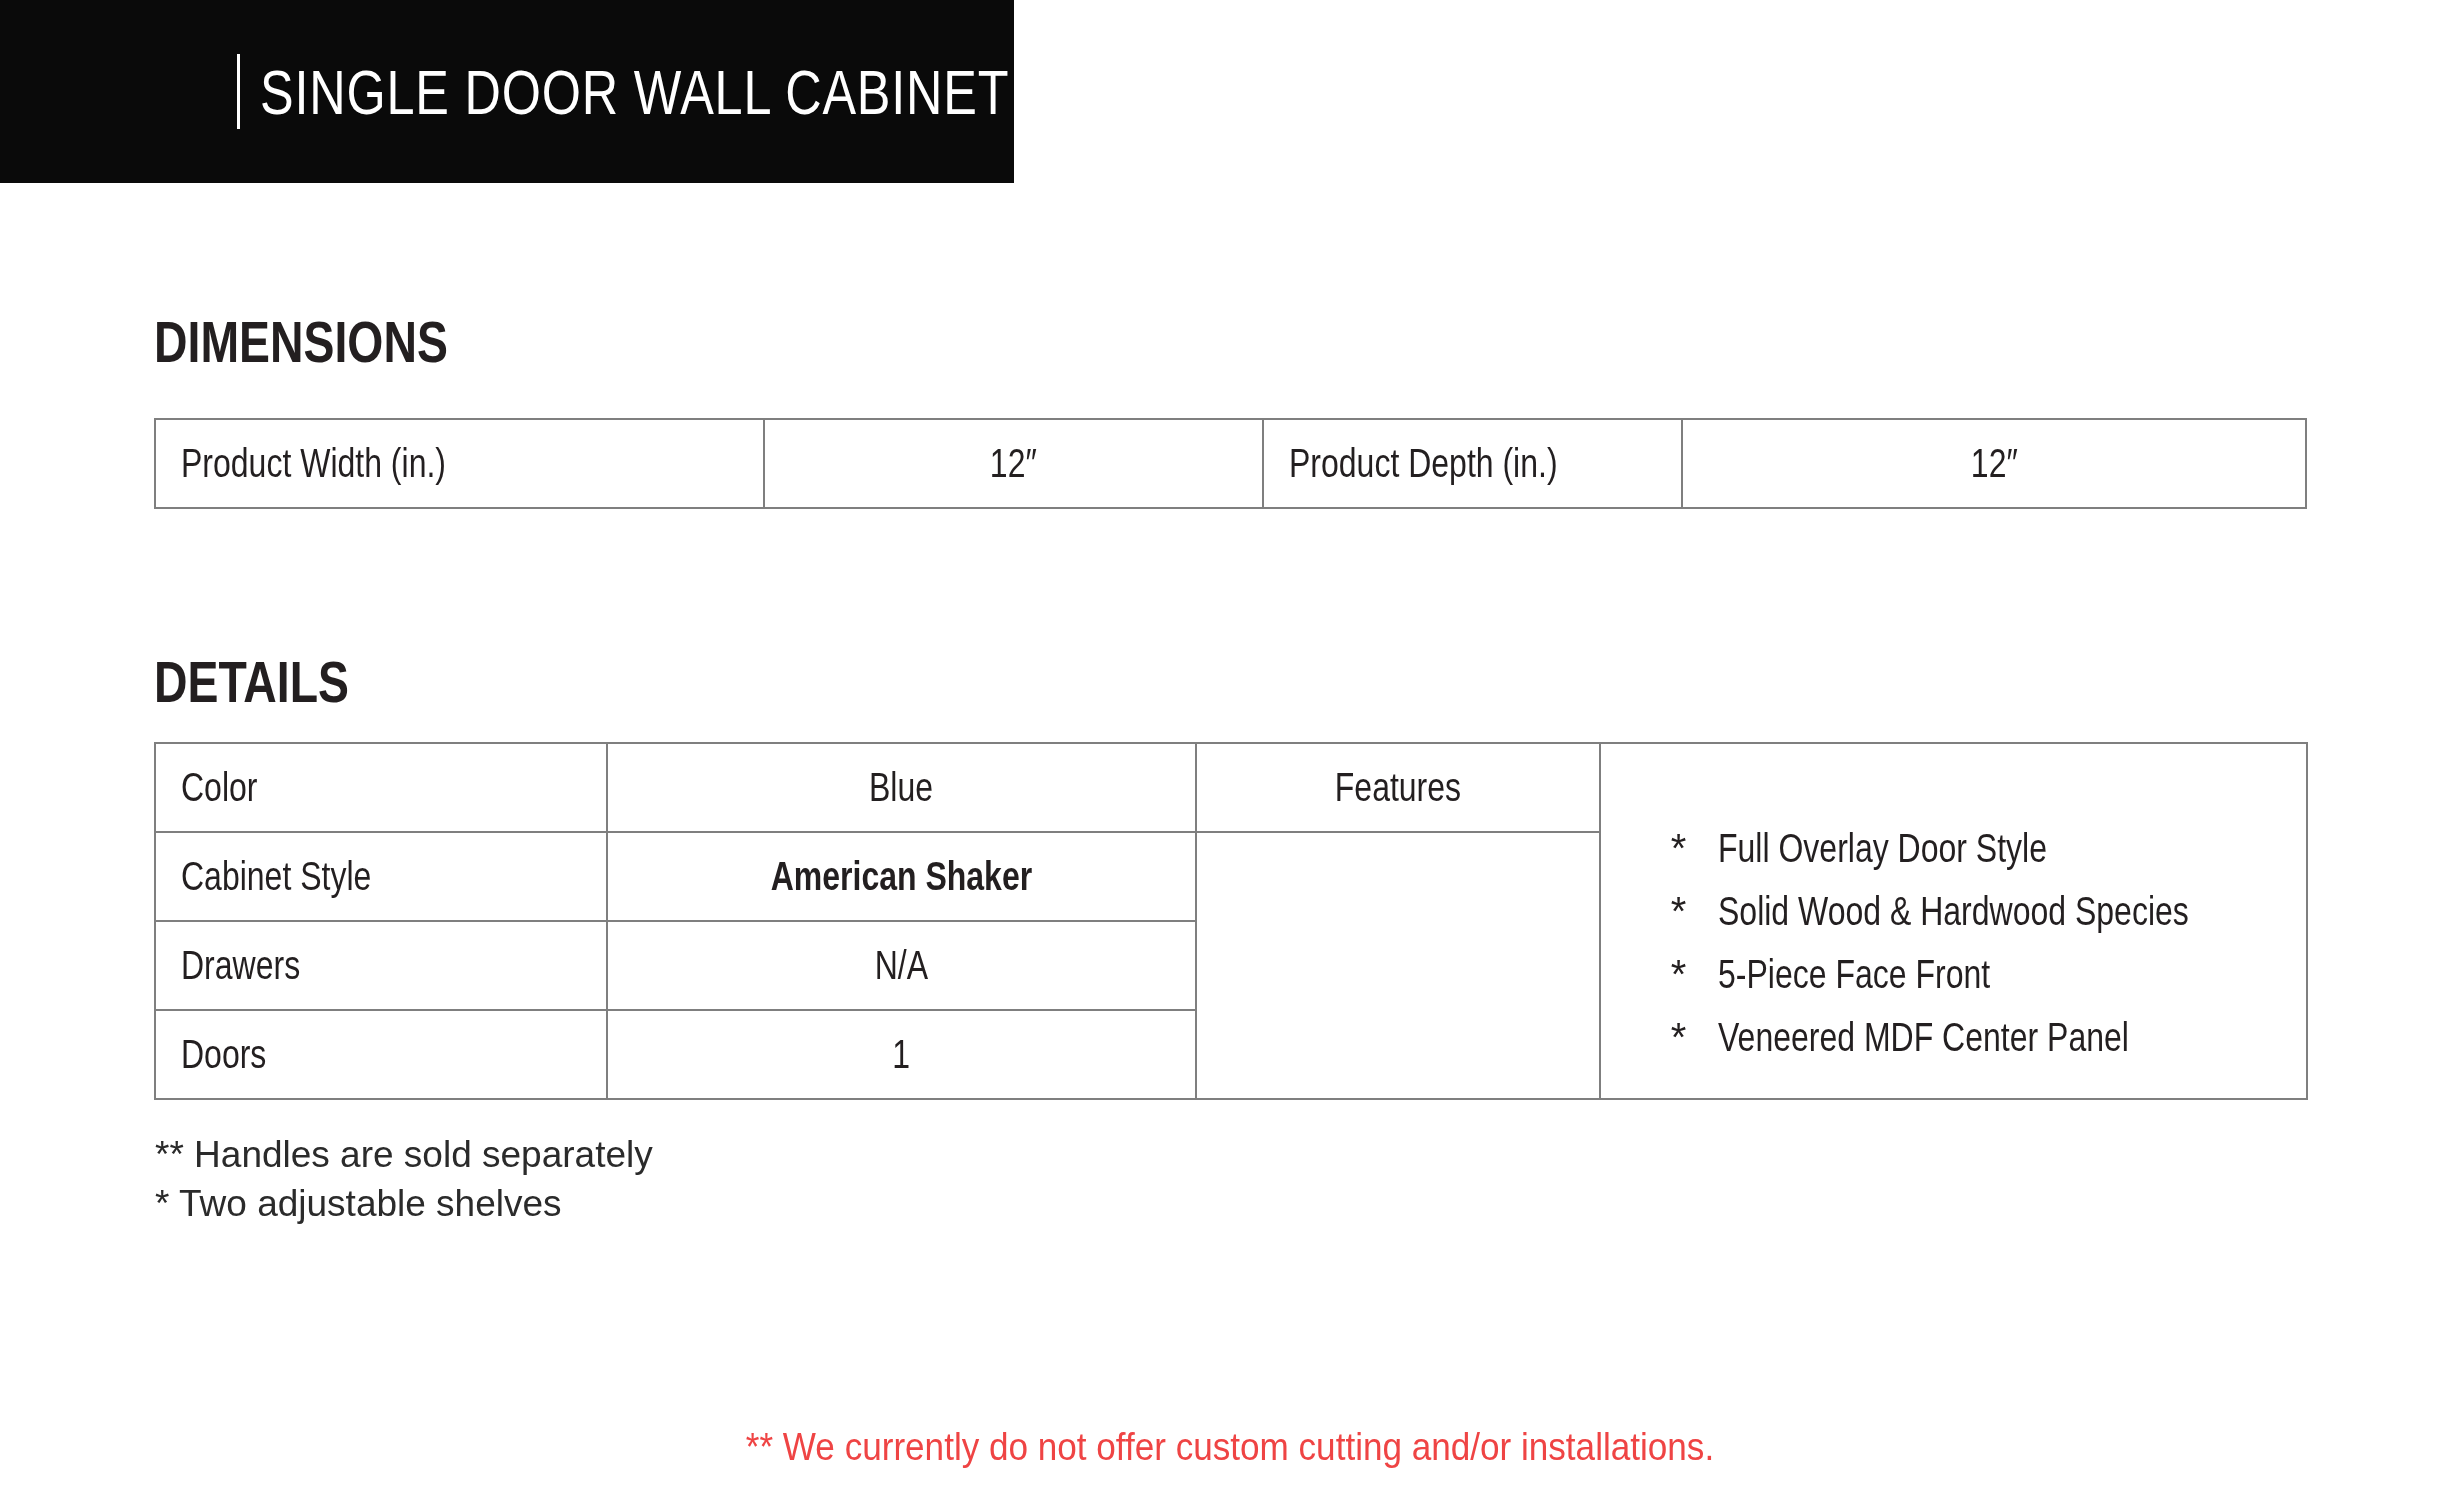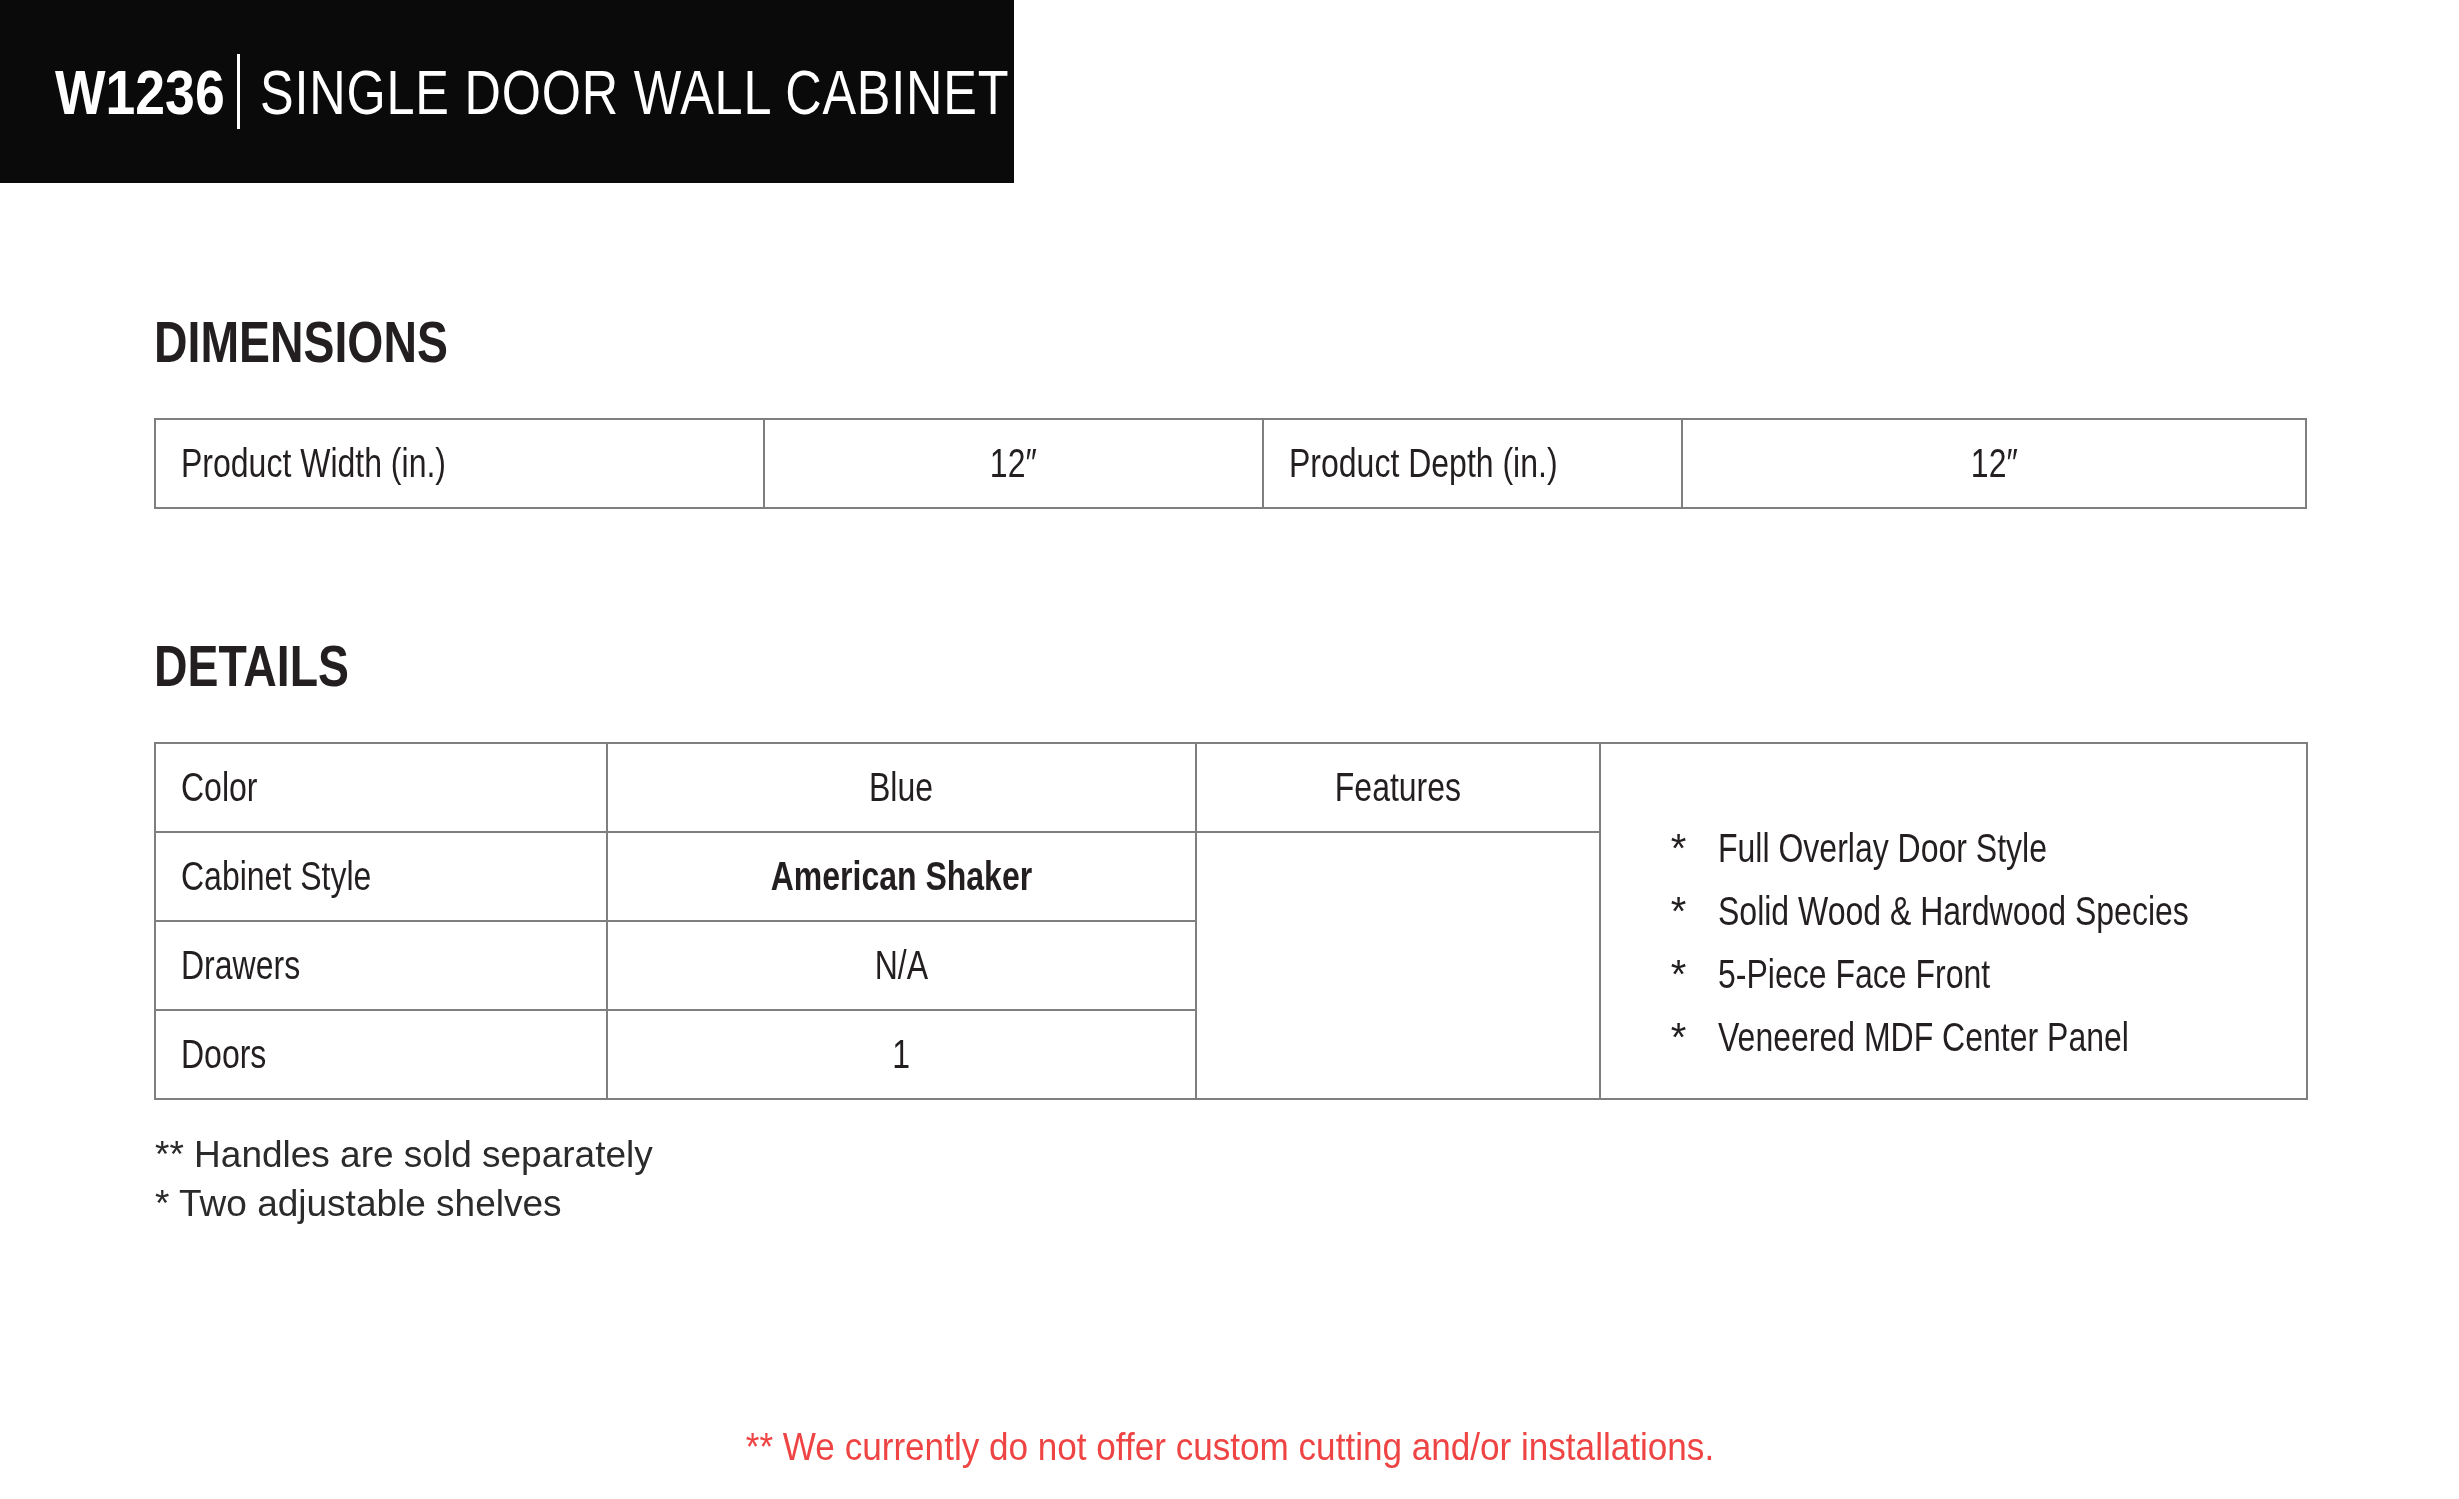--- a/index.html
+++ b/index.html
@@ -41,21 +41,21 @@
     color: #ffffff; font-size: 63px; font-weight: 300; letter-spacing: 1px;
   }
 
   
   .section-heading {
     position: absolute; left: 154px;
     font-size: 58px; font-weight: 800; line-height: 58px;
     color: #231f20;
   }
   #dim-heading { top: 313px; }
-  #det-heading { top: 637px; }
+  #det-heading { top: 653px; }
 
   
   table.spec {
     position: absolute; left: 154px;
     border-collapse: collapse; table-layout: fixed;
     font-size: 40px; color: #231f20;
   }
   table.dims    { top: 418px; }
   table.details { top: 742px; }
   table.spec td { border: 2.9px solid #7f7f7f; height: 89px; background: #ffffff; vertical-align: middle; }
@@ -87,23 +87,20 @@
     font-size: 39px; line-height: 54px; font-weight: 500; color: #ef4444;
   }
   .bottom-note > span { display: inline-block; transform: scaleX(.9); transform-origin: 50% 50%; white-space: nowrap; }
 </style>
 </head>
 <body>
 
 <div class="page">
 
   <header class="banner">
-    <div class="model">
-      <span>W1236</span>
-    </div>
     <div class="divider"></div>
     <div class="pname">
       <span class="cx-l">SINGLE DOOR WALL CABINET</span>
     </div>
   </header>
 
   <h2 class="section-heading" id="dim-heading">
     <span class="cx-l">DIMENSIONS</span>
   </h2>
 

